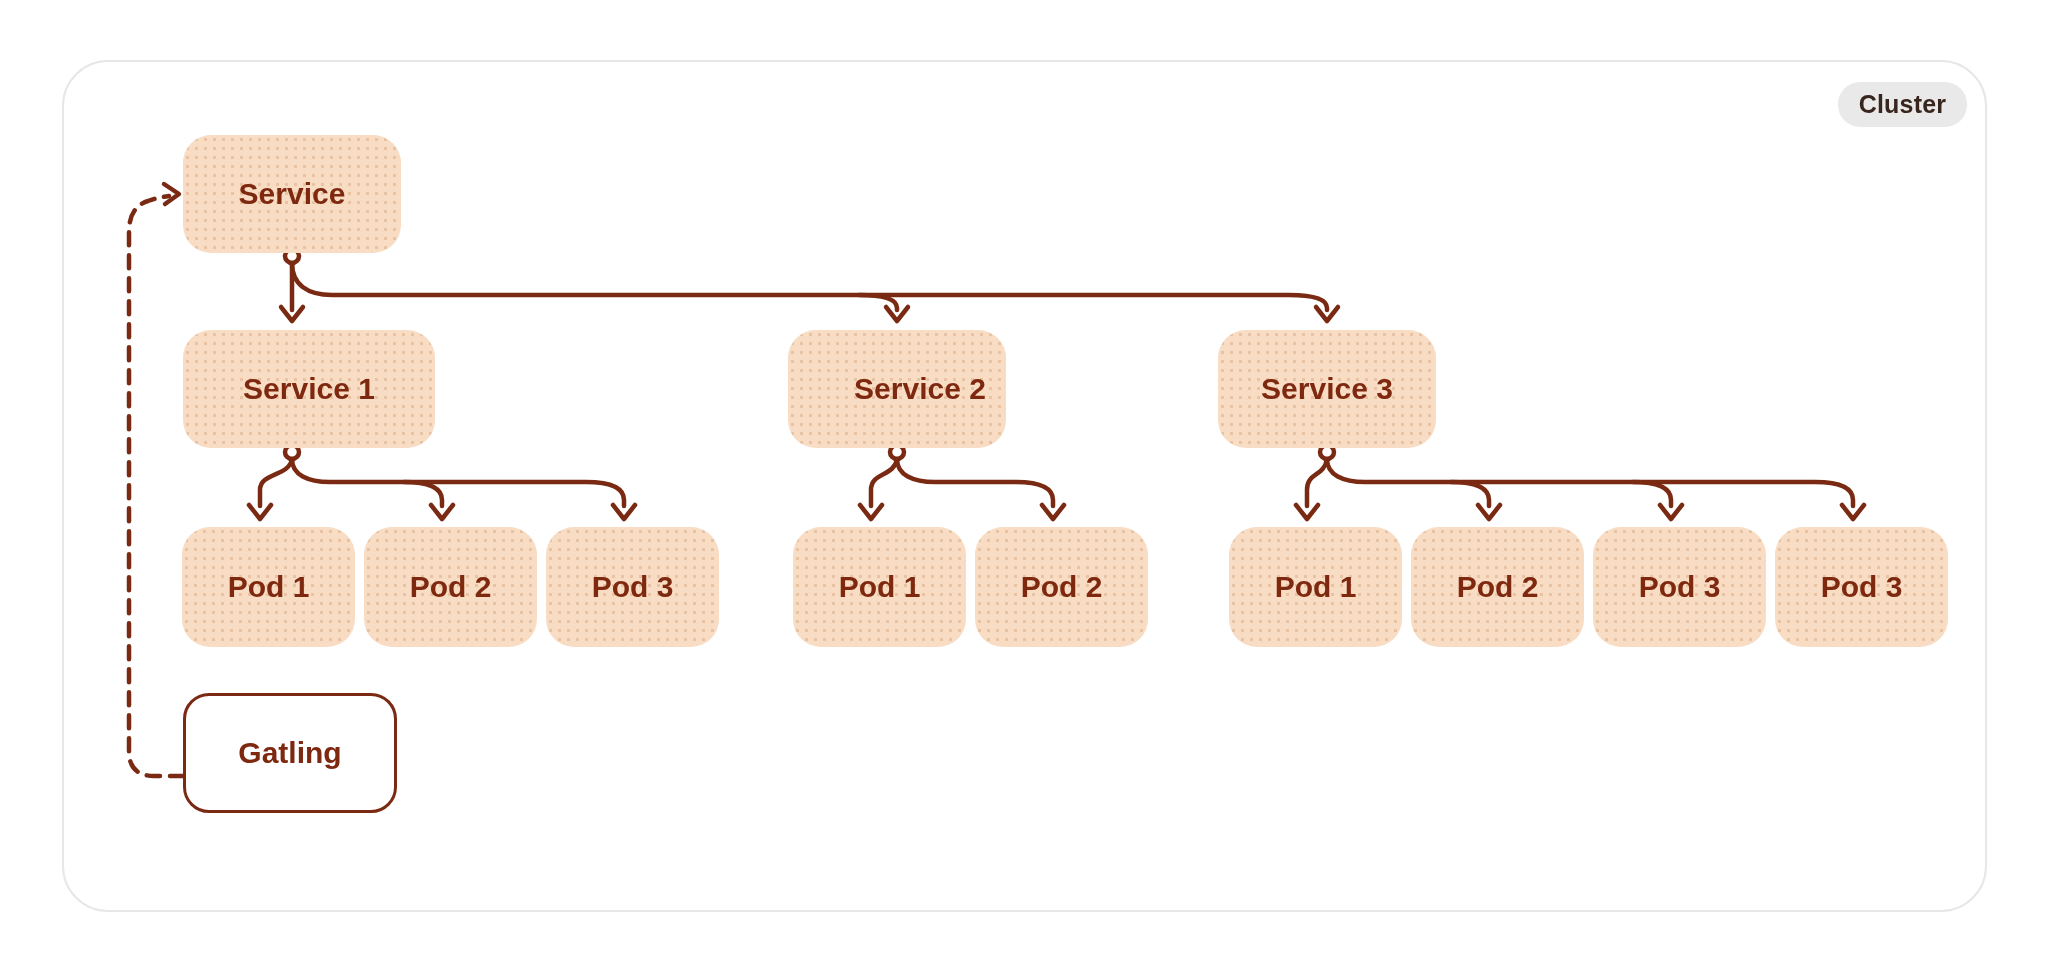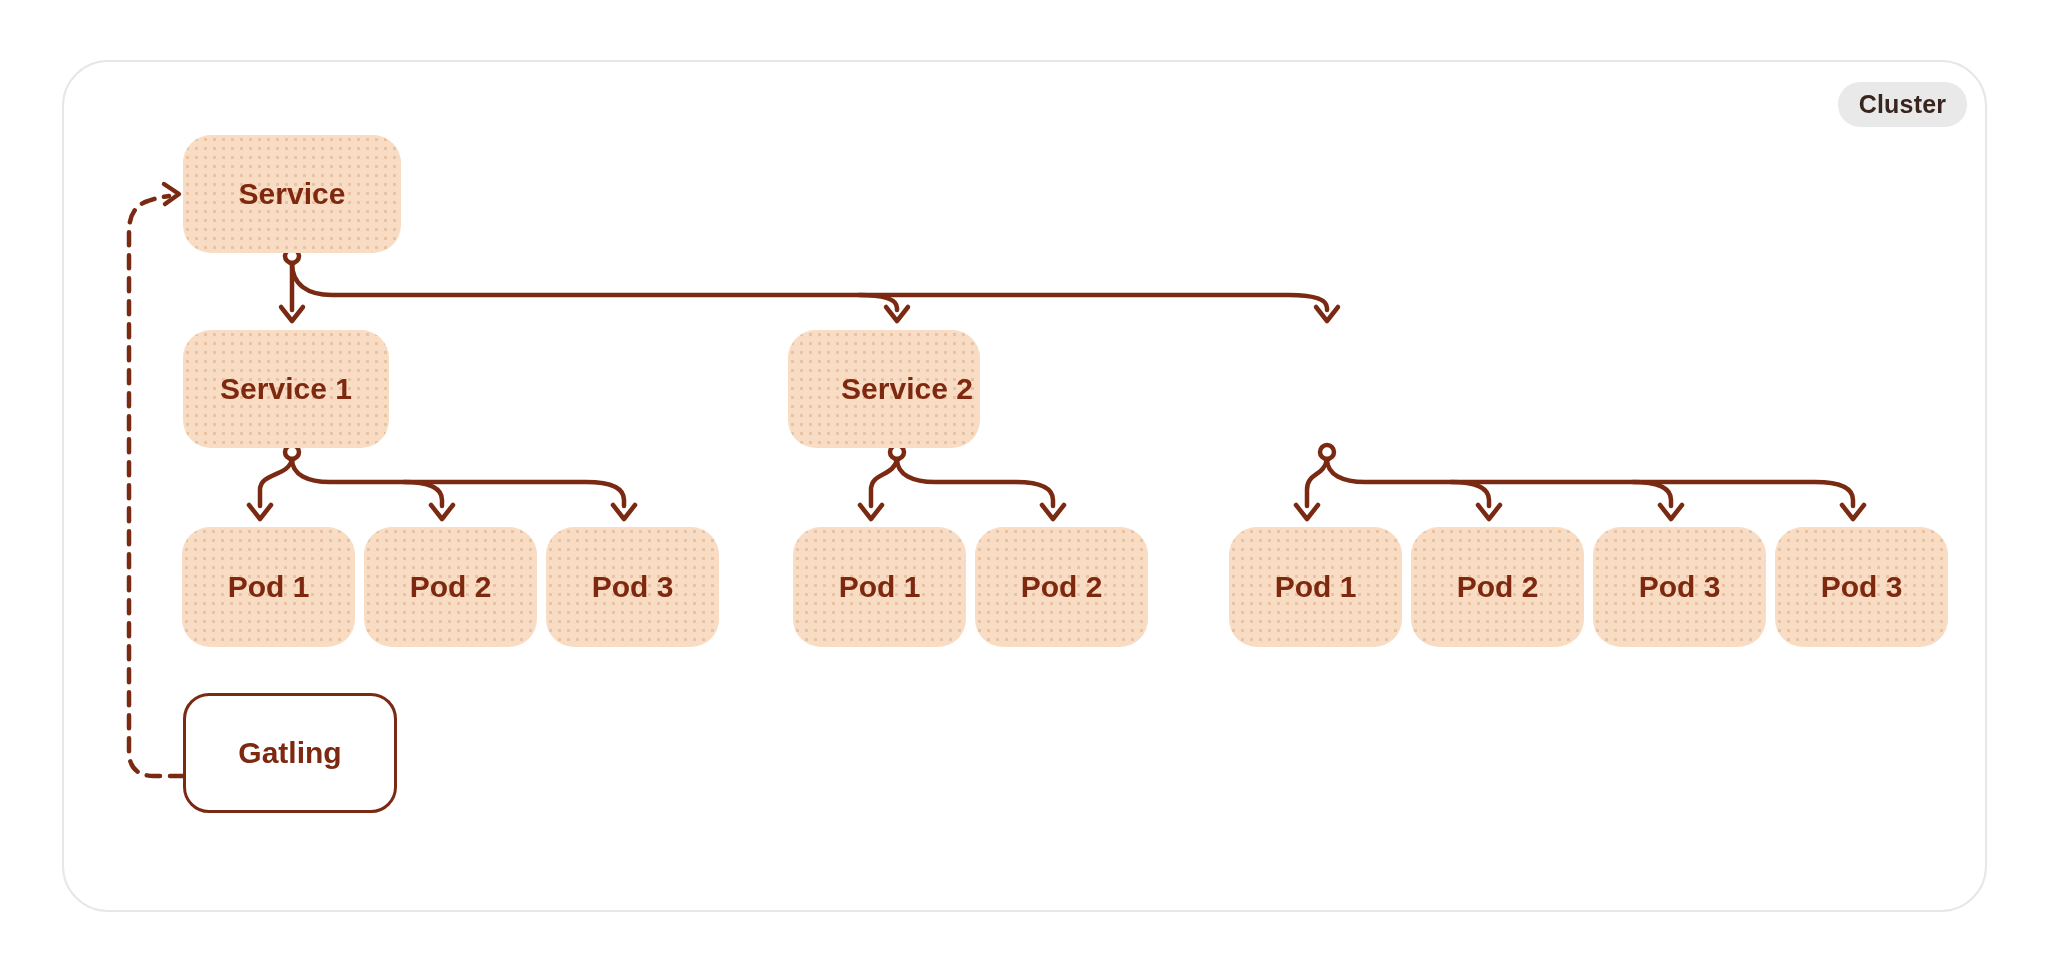--- a/index.html
+++ b/index.html
@@ -31,22 +31,22 @@
   .node-filled {
     background-color:#f8dcc3;
     background-image: radial-gradient(rgba(205,150,105,0.35) 1.5px, transparent 1.7px);
     background-size: 9px 9px;
   }
   .node-outline {
     background:#ffffff; border:3.5px solid #7a2a12; border-radius:26px;
   }
 
   .router   { left:183px; top:135px; width:218px; height:118px; }
-  .service1 { left:183px; top:330px; width:206px; height:118px; }
-  .service2 { left:788px; top:330px; width:192px; height:118px;padding-left:46px; }
+  .service1 { left:183px; top:330px; width:252px; height:118px; }
+  .service2 { left:788px; top:330px; width:218px; height:118px;padding-left:46px; }
   .service3 { left:1218px; top:330px; width:218px; height:118px; }
 
   .pod { top:527px; width:173px; height:120px; }
   .pod-s1-1 { left:182px; }  .pod-s1-2 { left:364px; }  .pod-s1-3 { left:546px; }
   .pod-s2-1 { left:793px; }  .pod-s2-2 { left:975px; }
   .pod-s3-1 { left:1229px; } .pod-s3-2 { left:1411px; } .pod-s3-3 { left:1593px; } .pod-s3-4 { left:1775px; }
 
   .gatling { left:183px; top:693px; width:214px; height:120px; }
 </style>
 </head>
@@ -103,20 +103,21 @@
       <path class="edge" d="M1478,505 L1489,519 L1500,505"></path>
       <path class="edge" d="M1633,482 Q1671,482 1671,500 L1671,506"></path>
       <path class="edge" d="M1660,505 L1671,519 L1682,505"></path>
     </g>
   </svg>
 
   <div class="node node-filled router">Service</div>
 
   <div class="node node-filled service1">Service 1</div>
   <div class="node node-filled service2">Service 2</div>
+  <div class="node node-filled service3">Service 3</div>
 
   <div class="node node-filled pod pod-s1-1">Pod 1</div>
   <div class="node node-filled pod pod-s1-2">Pod 2</div>
   <div class="node node-filled pod pod-s1-3">Pod 3</div>
 
   <div class="node node-filled pod pod-s2-1">Pod 1</div>
   <div class="node node-filled pod pod-s2-2">Pod 2</div>
 
   <div class="node node-filled pod pod-s3-1">Pod 1</div>
   <div class="node node-filled pod pod-s3-2">Pod 2</div>

